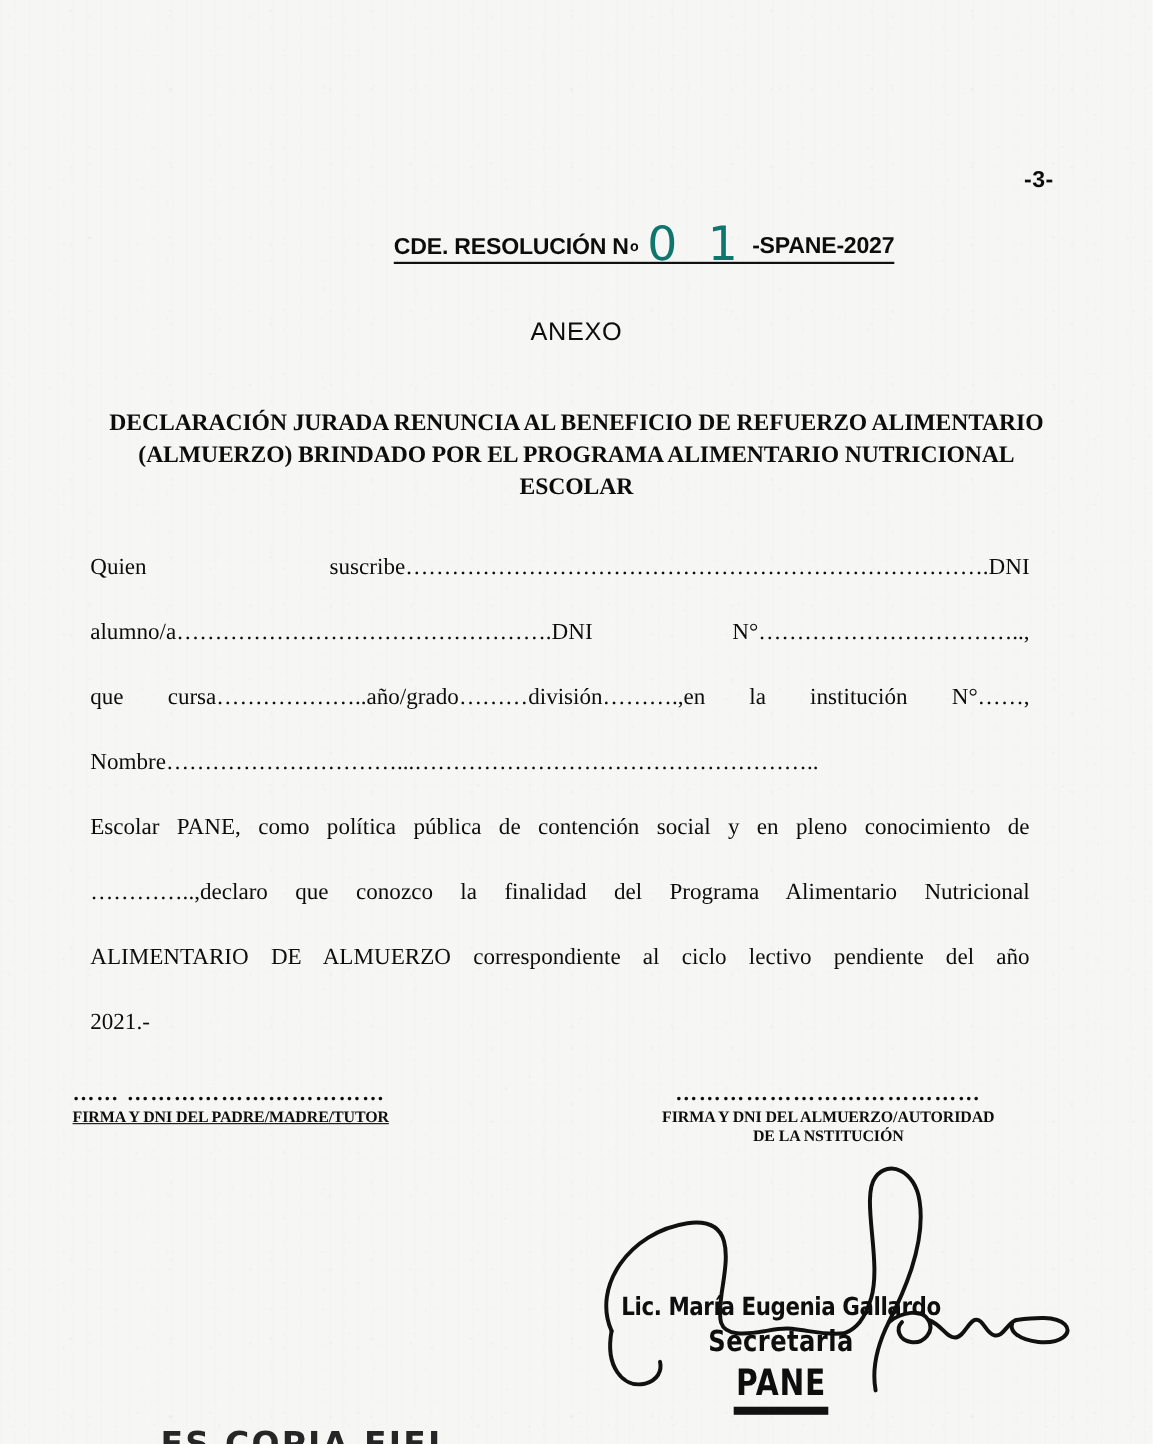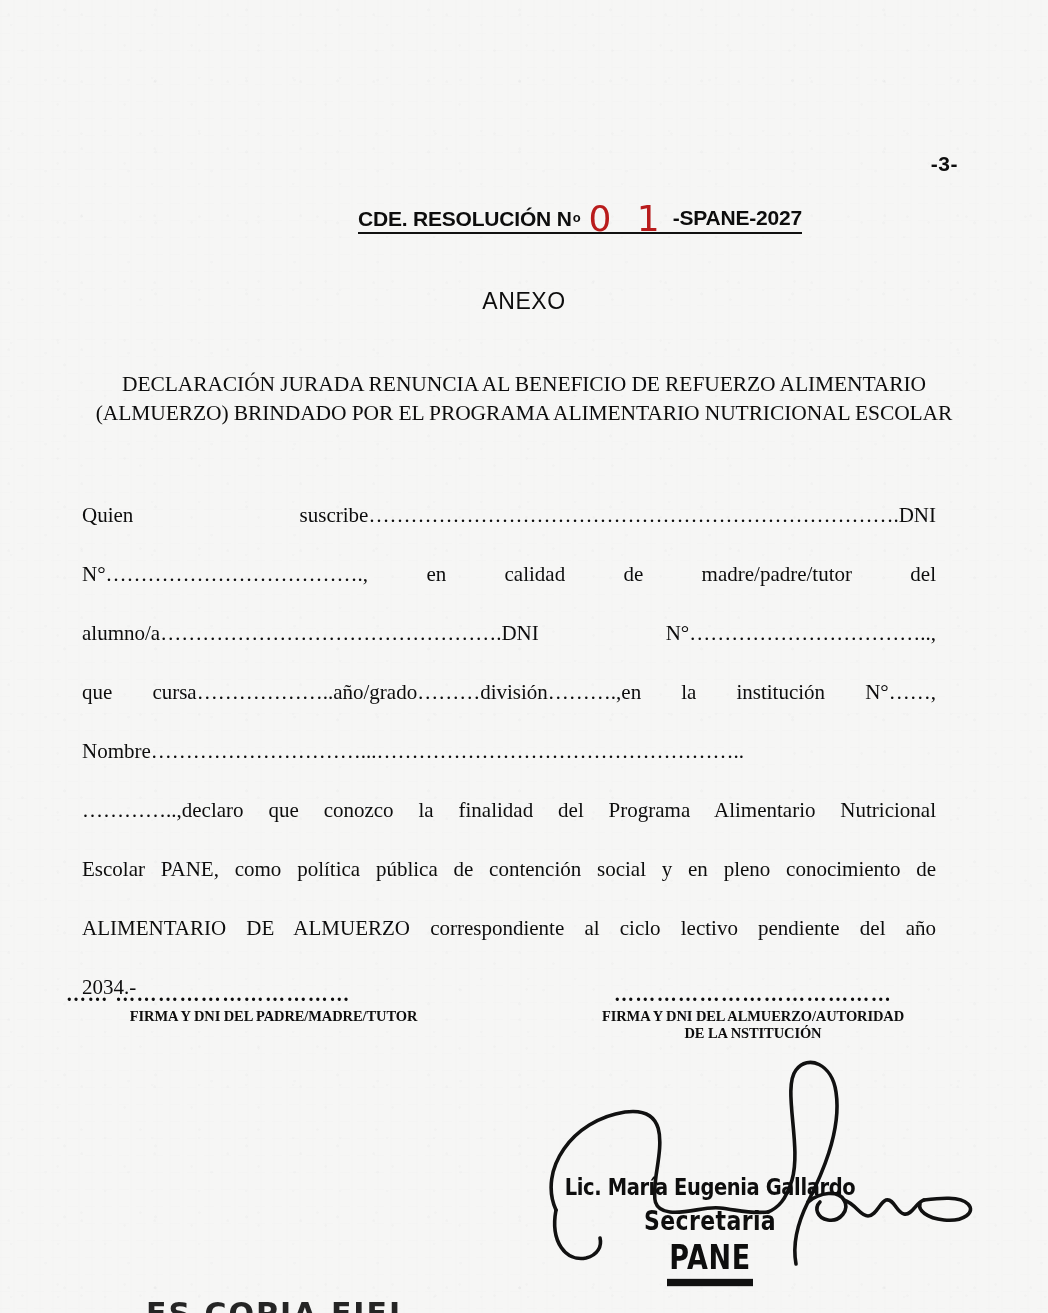--- a/index.html
+++ b/index.html
@@ -73,26 +73,26 @@
     font-size: 13px;
     vertical-align: super;
     position: relative;
     top: -6px;
     margin-left: 1px;
     margin-right: 8px;
   }
   .res-number {
     font-family: "DejaVu Sans", sans-serif;
     font-weight: normal;
-    font-size: 36px;
+    font-size: 43px;
     line-height: .86;
     letter-spacing: 7px;
     position: relative;
     top: 4px;
-    color: #b91c1c;
+    color: #0f766e;
   }
   .res-line .res-suffix {
     margin-left: 6px;
     position: relative;
     top: -1px;
   }
   
   .anexo {
     position: absolute;
     top: 288px;
@@ -104,21 +104,21 @@
     font-size: 23px;
     letter-spacing: .6px;
   }
   .doc-title {
     position: absolute;
     top: 370px;
     left: 90px;
     width: 868px;
     text-align: center;
     font-family: "Liberation Serif", serif;
-    font-weight: normal;
+    font-weight: bold;
     font-size: 21.5px;
     line-height: 29px;
     letter-spacing: -.1px;
   }
   
   .body-block {
     position: absolute;
     top: 478px;
     left: 66px;
     width: 886px;
@@ -158,21 +158,21 @@
   .sig-dots.left-dots { text-align: left; }
   .sig-dots.right-dots { text-align: center; }
   .sig-label {
     font-family: "Liberation Serif", serif;
     font-weight: bold;
     font-size: 14.5px;
     line-height: 17px;
     letter-spacing: -.1px;
     margin-top: 5px;
   }
-  .sig-col.left .sig-label { text-align: center; }
+  .sig-col.left .sig-label { text-align: left; text-decoration: underline; }
   .sig-col.right .sig-label { text-align: center; }
   
   .stamp {
     position: absolute;
     top: 1050px;
     left: 520px;
     width: 470px;
     height: 250px;
   }
   .stamp svg { position: absolute; top: 0; left: 0; }
@@ -228,28 +228,27 @@
     <span class="res-number">0 1</span>
     <span class="res-suffix">-SPANE-2027</span>
   </div>
 
   <div class="anexo">ANEXO</div>
 
   <div class="doc-title">DECLARACIÓN JURADA RENUNCIA AL BENEFICIO DE REFUERZO ALIMENTARIO (ALMUERZO) BRINDADO POR EL PROGRAMA ALIMENTARIO NUTRICIONAL ESCOLAR</div>
 
   <div class="body-block">
     <p class="line-spread">Quien suscribe………………………………………………………………….DNI</p>
-    <p class="line-spread">N°………………………………., en calidad de madre/padre/tutor del</p>
     <p class="line-spread">alumno/a………………………………………….DNI N°……………………………..,</p>
     <p class="line-spread">que cursa………………..año/grado………división……….,en la institución N°……,</p>
     <p>Nombre…………………………...……………………………………………..</p>
+    <p class="line-spread">Escolar PANE, como política pública de contención social y en pleno conocimiento de</p>
     <p class="line-spread">…………..,declaro que conozco la finalidad del Programa Alimentario Nutricional</p>
-    <p class="line-spread">Escolar PANE, como política pública de contención social y en pleno conocimiento de</p>
     <p class="line-spread">ALIMENTARIO DE ALMUERZO correspondiente al ciclo lectivo pendiente del año</p>
-    <p>2034.-</p>
+    <p>2021.-</p>
   </div>
 
   <div class="sig-row">
     <div class="sig-col left">
       <div class="sig-dots left-dots">…… ……………………………</div>
       <div class="sig-label">FIRMA Y DNI DEL PADRE/MADRE/TUTOR</div>
     </div>
     <div class="sig-col right">
       <div class="sig-dots right-dots">…………………………………</div>
       <div class="sig-label">

